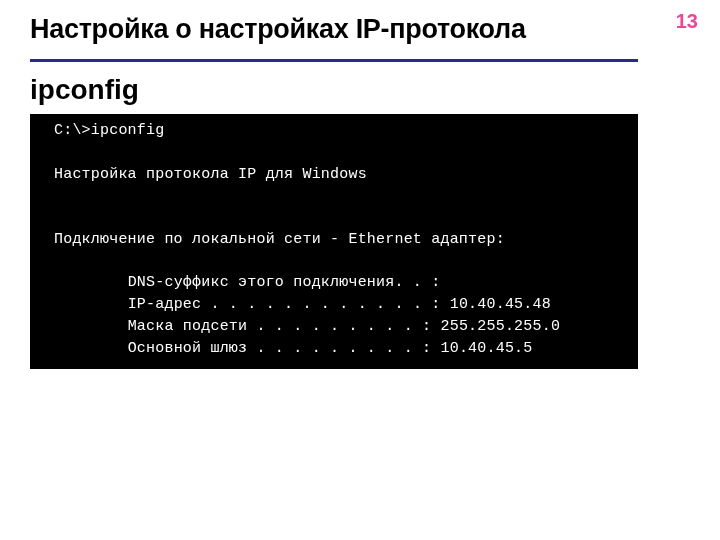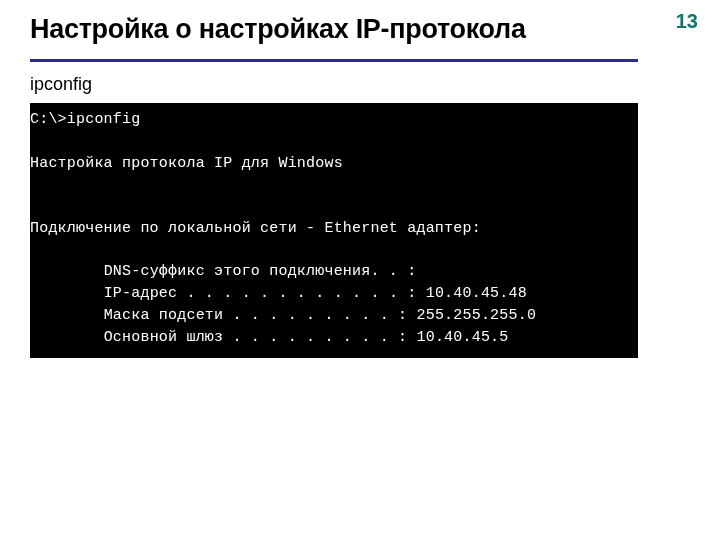--- a/index.html
+++ b/index.html
@@ -10,55 +10,55 @@
     font-family: Arial, Helvetica, sans-serif;
     position: relative;
     overflow: hidden;
   }
   .page-number {
     position: absolute;
     top: 10px;
     right: 22px;
     font-size: 20px;
     font-weight: bold;
-    color: #0f766e;
+    color: #ec4899;
   }
   .header-block {
     padding: 14px 30px 6px 30px;
     width: 640px;
   }
   .title {
     font-size: 27px;
     font-weight: bold;
     color: #000;
     letter-spacing: -0.3px;
     padding-bottom: 8px;
   }
   .underline {
     width: 608px;
     height: 3px;
     background: #2a2a8a;
     margin-left: 30px;
     margin-bottom: 10px;
   }
   .subtitle {
-    font-size: 18px;
-    font-weight: normal;
+    font-size: 28px;
+    font-weight: bold;
     color: #000;
     padding: 2px 30px 8px 30px;
   }
   .terminal {
     margin-left: 30px;
     width: 608px;
     background: #000;
     color: #fff;
     font-family: Consolas, "Courier New", monospace;
     font-size: 15px;
     line-height: 1.45;
-    padding: 6px 8px 10px 0;
+    padding: 6px 8px 10px 24px;
     white-space: pre;
     letter-spacing: 0.2px;
   }
 </style>
 </head>
 <body>
 
 <div class="page-number">13</div>
 
 <div class="header-block">

